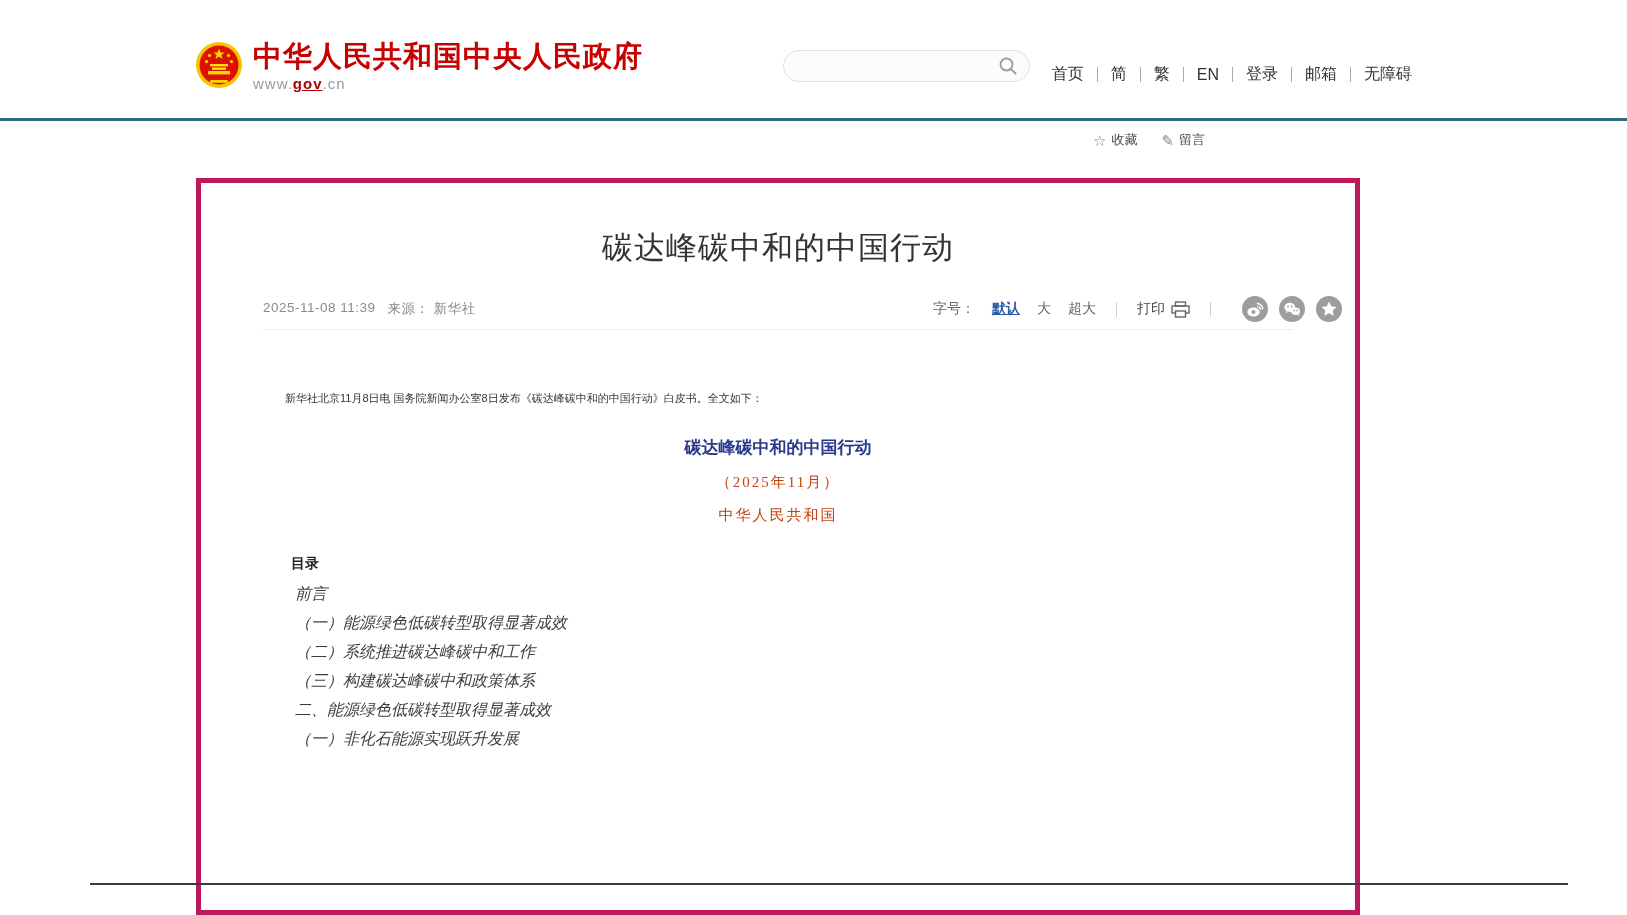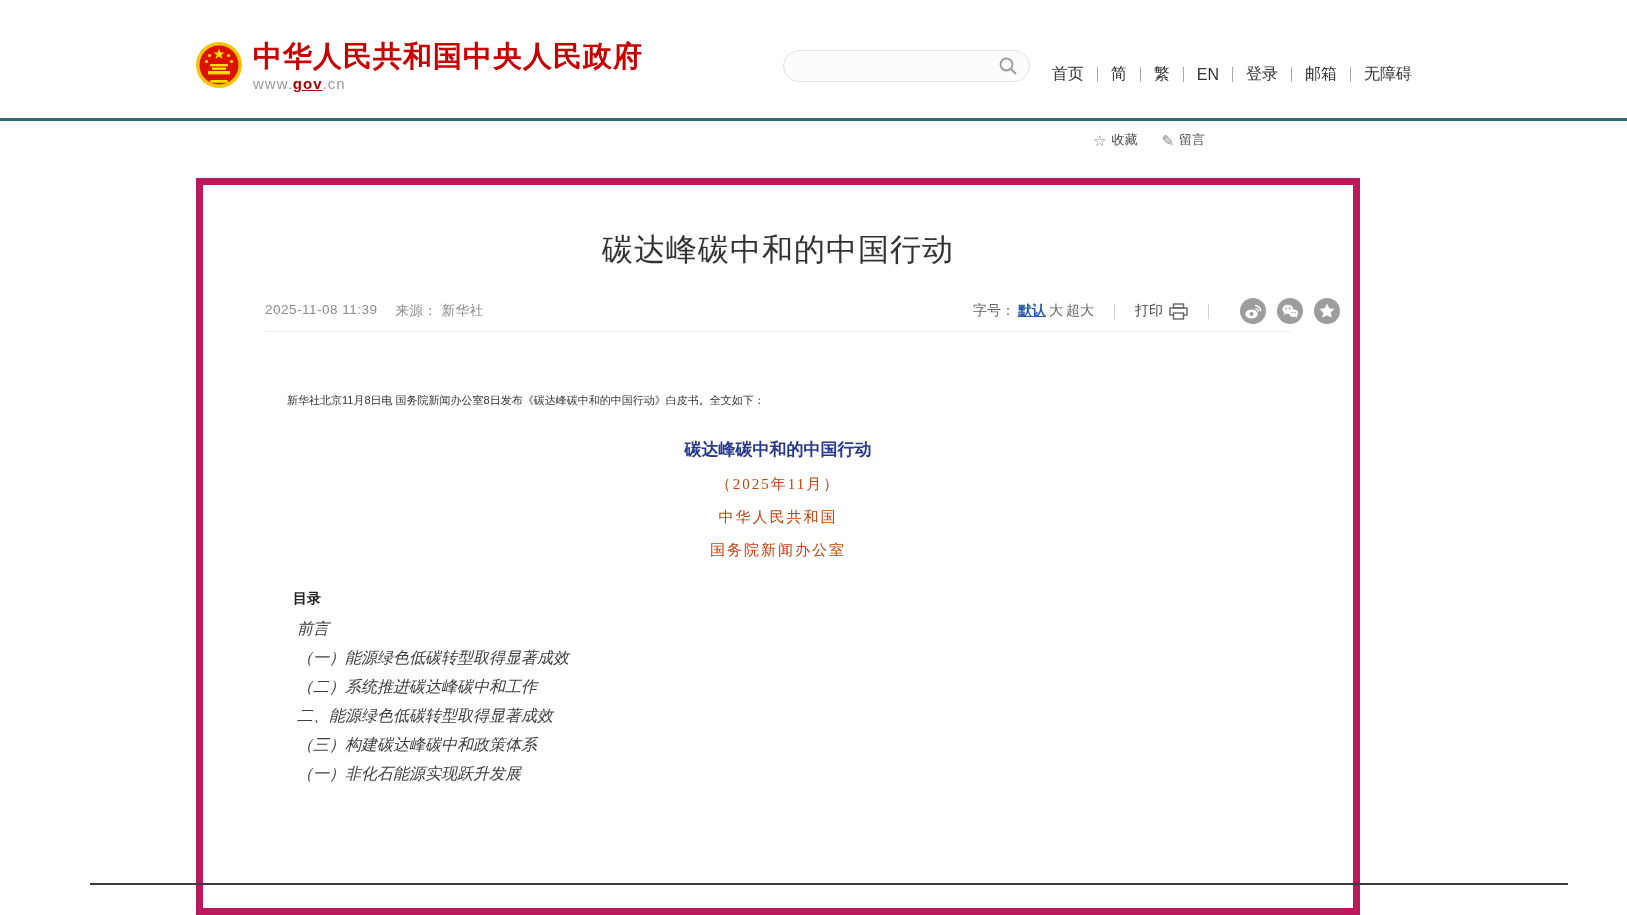--- a/index.html
+++ b/index.html
@@ -34,27 +34,27 @@
 
   .teal-line { position:absolute; left:0; top:118px; width:100%; height:3px; background:#2f6b7c; }
 
   
   .action-row { position:absolute; left:1093px; top:131px; display:flex; gap:24px; align-items:center; }
   .action-row a { display:flex; align-items:center; gap:5px; font-size:13px; color:#4a4a4a; cursor:pointer; text-decoration:none; }
   .act-ic { font-size:15px; color:#8a8a8a; line-height:1; }
 
   
   .article-box { position:absolute; left:196px; top:178px; width:1164px; height:737px;
-    background:#fff; border:7px solid #be185d; padding:0 62px; }
+    background:#fff; border:5px solid #be185d; padding:0 62px; }
   .article-title { margin-top:44px; text-align:center; font-size:31px; font-weight:400; color:#333; line-height:42px; letter-spacing:1px; }
 
   .meta { margin-top:26px; height:28px; display:flex; justify-content:space-between; align-items:center; }
-  .meta-left { font-size:13.5px; color:#8b8b8b; display:flex; gap:18px; letter-spacing:.5px; }
+  .meta-left { font-size:13.5px; color:#8b8b8b; display:flex; gap:12px; letter-spacing:.5px; }
   .meta-right { display:flex; align-items:center; font-size:14px; color:#666; margin-right:-49px; }
-  .fs-opt { cursor:pointer; margin-left:3px; color:#666; text-decoration:none; }
+  .fs-opt { cursor:pointer; margin-left:17px; color:#666; text-decoration:none; }
   .fs-default { color:#2b5caa; font-weight:bold; text-decoration:underline; }
   .vline { width:1px; height:15px; background:#cfcfcf; margin:0 20px; }
   .print-link { color:#4a4a4a; cursor:pointer; text-decoration:none; margin-right:6px; }
   .printer { width:19px; height:17px; cursor:pointer; }
   .share { width:26px; height:26px; margin-left:11px; cursor:pointer; display:block; }
 
   .meta-divider { margin-top:6px; border-bottom:1px solid #ededed; }
 
   .lead { margin-top:56px; text-indent:2em; font-size:11px; color:#333; line-height:24px; }
 
@@ -181,27 +181,26 @@
         </a>
       </div>
     </div>
     <div class="meta-divider"></div>
 
     <p class="lead">新华社北京11月8日电 国务院新闻办公室8日发布《碳达峰碳中和的中国行动》白皮书。全文如下：</p>
 
     <div class="doc-title">碳达峰碳中和的中国行动</div>
     <div class="doc-sub">（2025年11月）</div>
     <div class="doc-sub">中华人民共和国</div>
-    <div class="doc-sub">国务院新闻办公室</div>
 
     <div class="toc-heading">目录</div>
     <ul class="toc">
         <li>前言</li>
         <li>（一）能源绿色低碳转型取得显著成效</li>
         <li>（二）系统推进碳达峰碳中和工作</li>
+        <li>（三）构建碳达峰碳中和政策体系</li>
         <li>二、能源绿色低碳转型取得显著成效</li>
-        <li>（三）构建碳达峰碳中和政策体系</li>
         <li>（一）非化石能源实现跃升发展</li>
       </ul>
   </main>
 
   <div class="bottom-line"></div>
 </div>
 
 </body></html>

